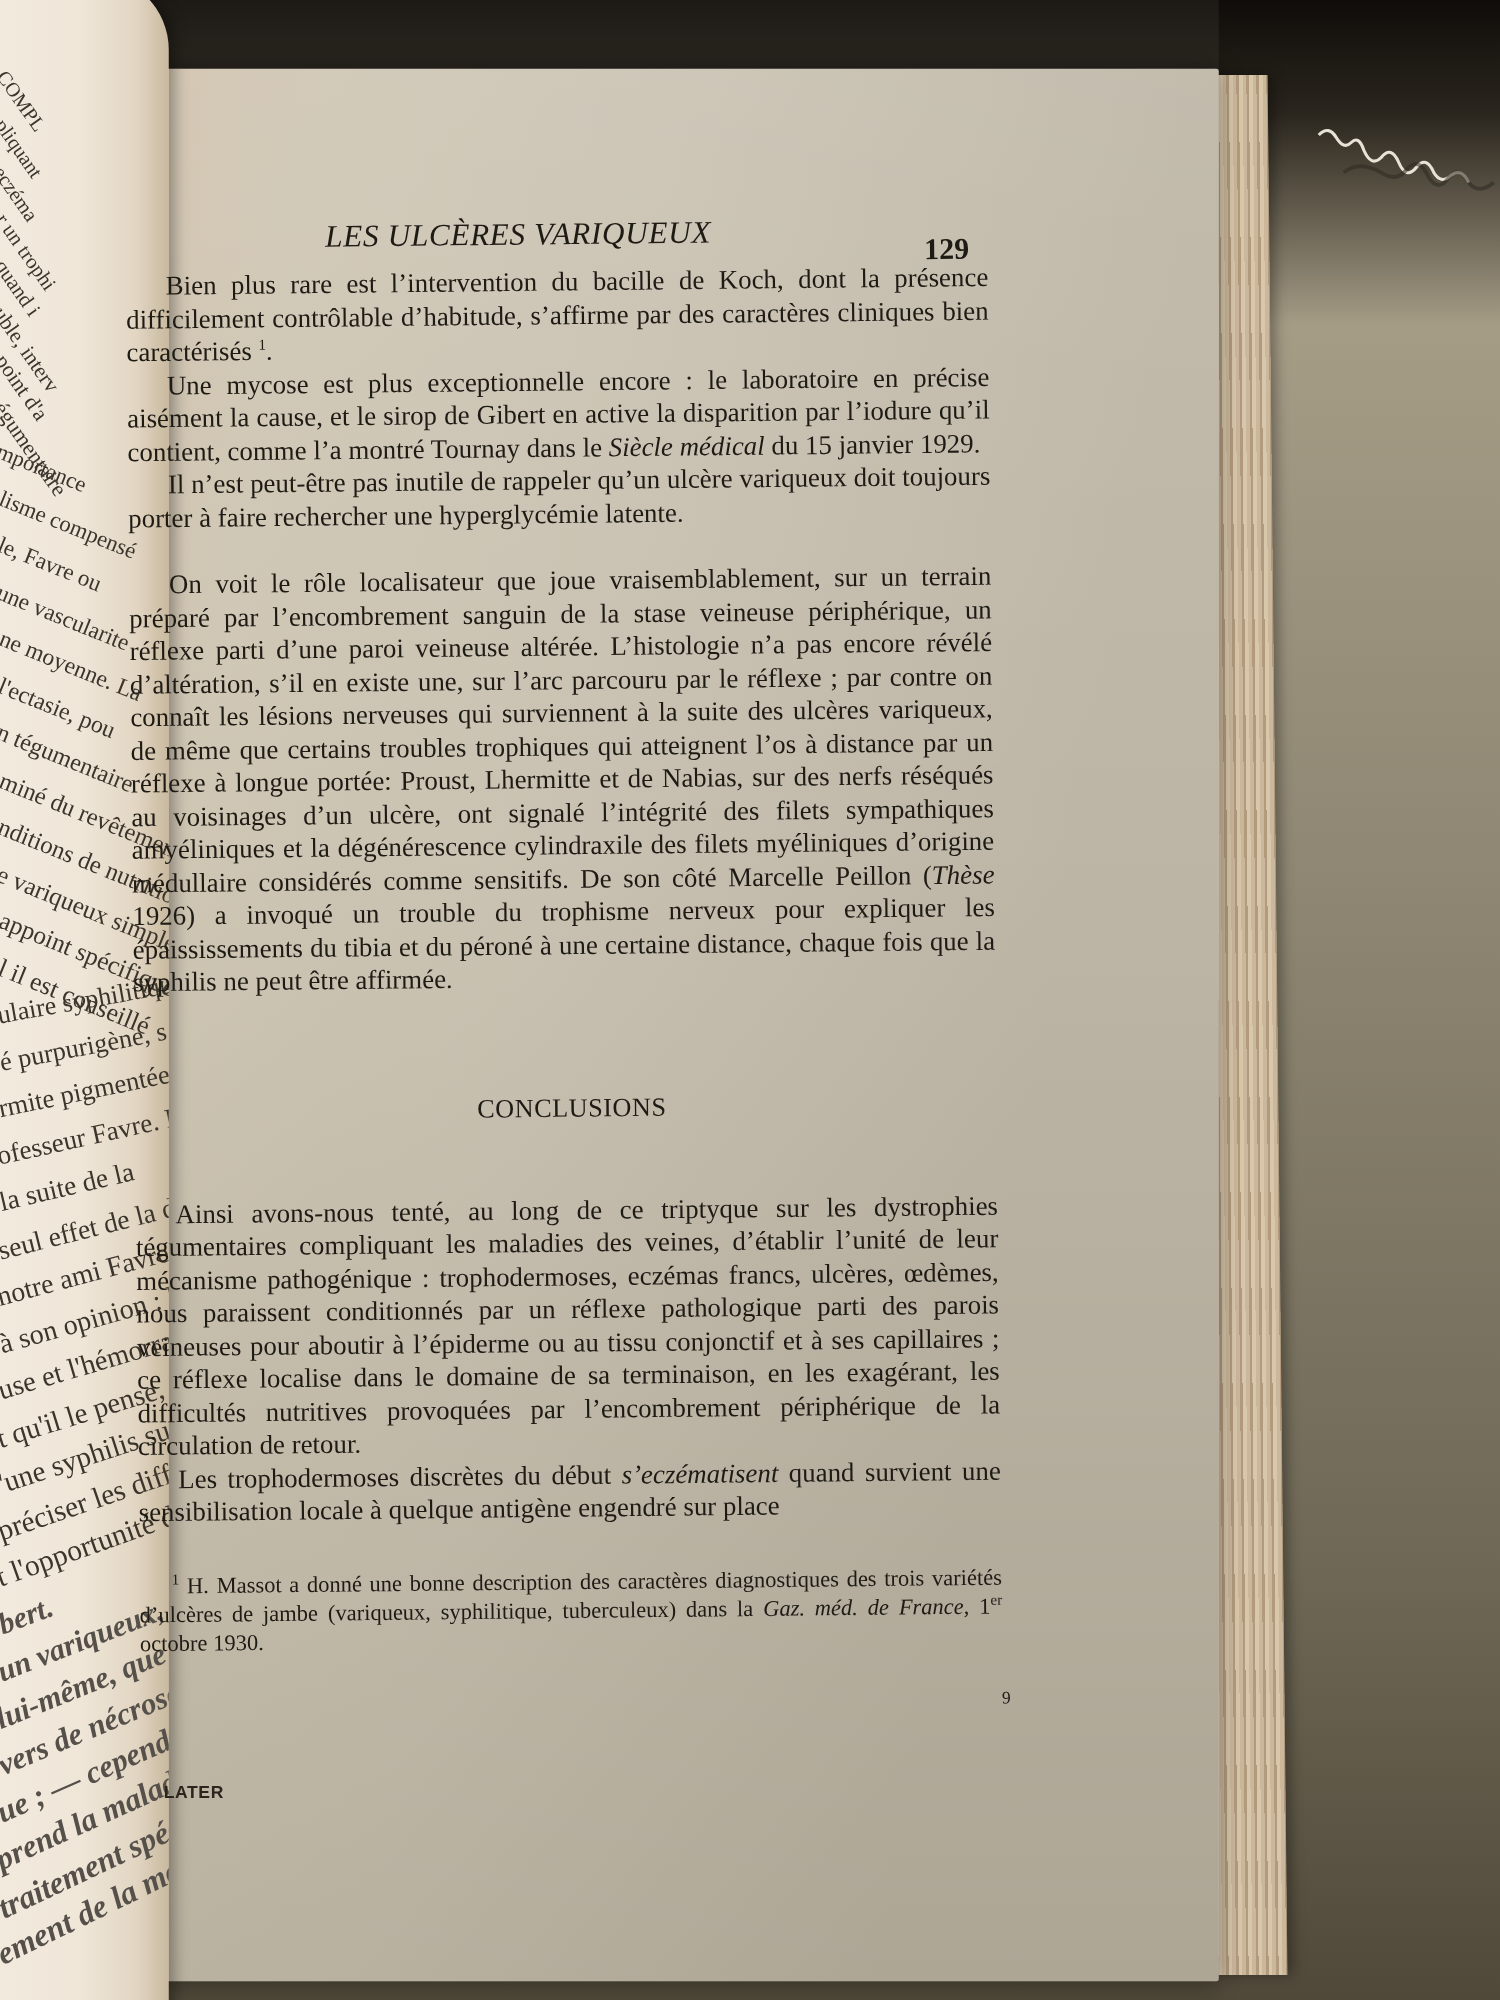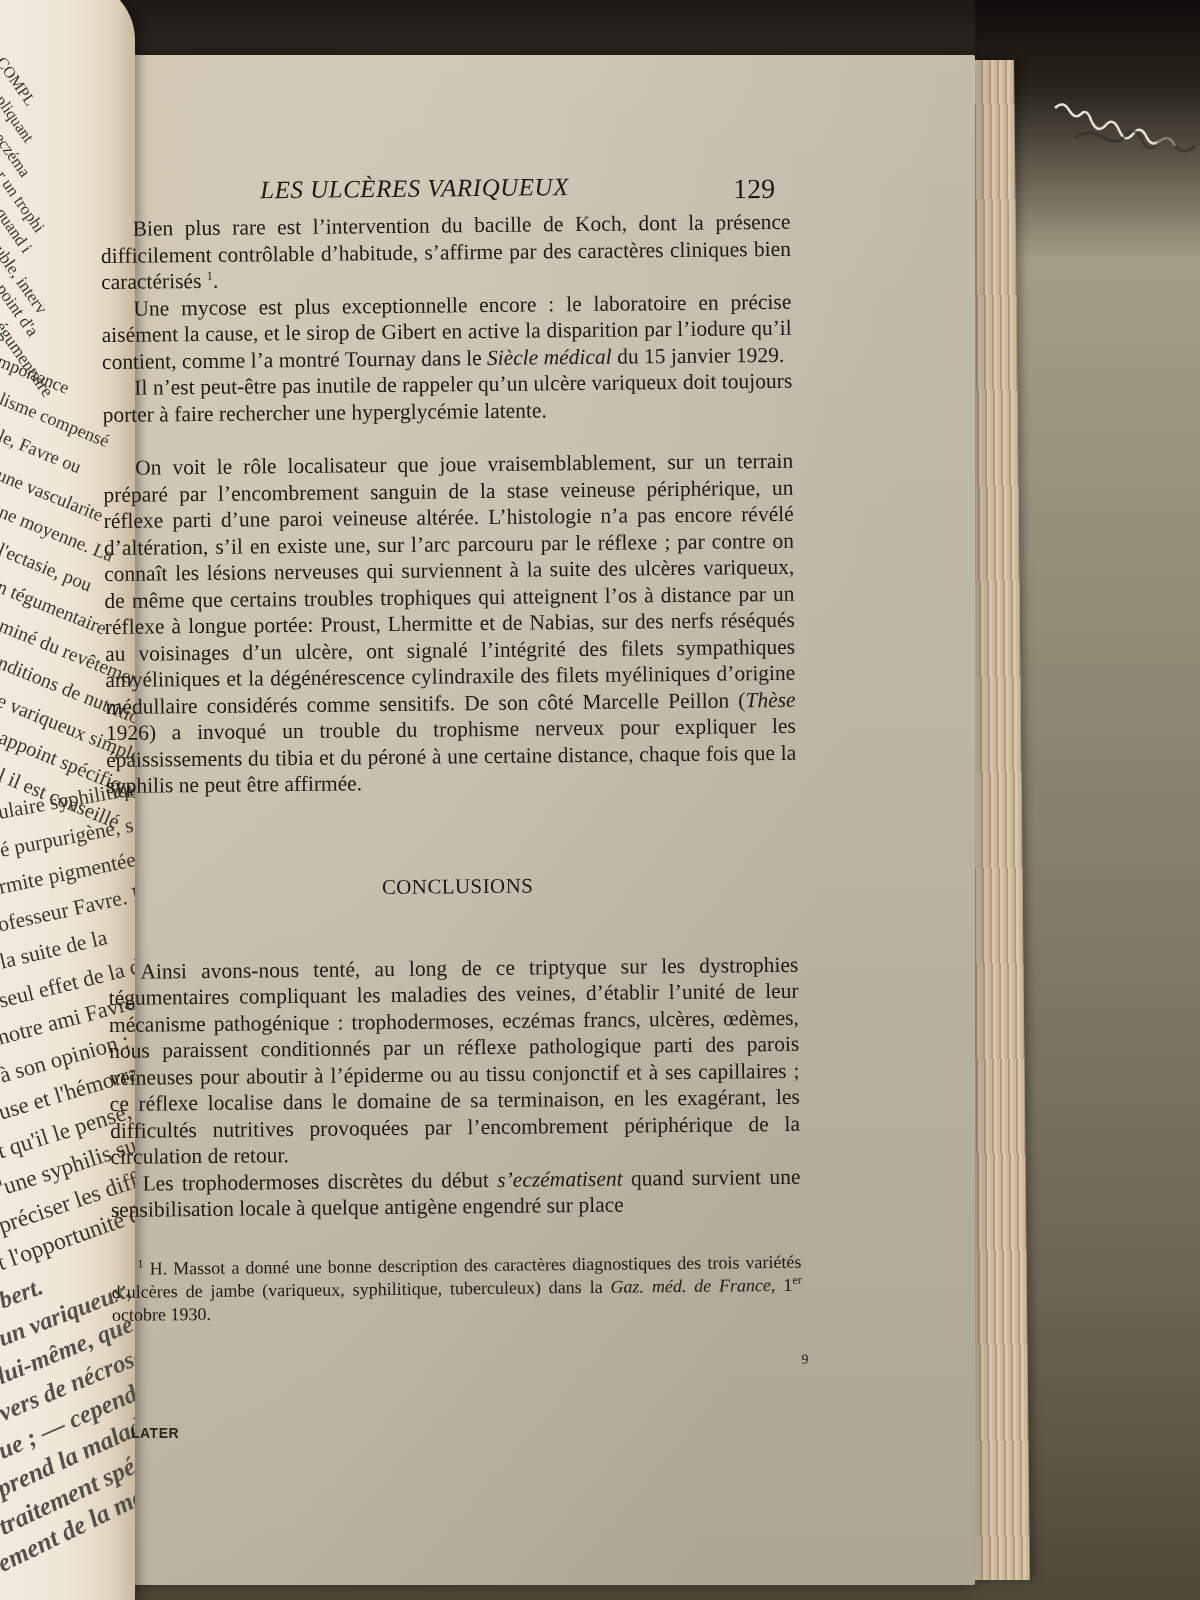--- a/index.html
+++ b/index.html
@@ -48,21 +48,21 @@
     color: #1e1a14; font-family: "Liberation Serif", serif;
     transform: rotate(-0.6deg); transform-origin: left top;
   }
   .running-head {
     position: relative; height: 46px;
   }
   .running-title {
     position: absolute; left: 160px; top: 8px; font-size: 25px; font-style: italic; letter-spacing: 0.5px;
   }
   .page-number {
-    position: absolute; right: 15px; top: 10px; font-size: 28px;
+    position: absolute; right: 15px; top: 24px; font-size: 24px; font-weight: bold;
   }
   .para {
     font-size: 21.5px; line-height: 26.5px; text-align: justify; margin: 0;
     text-indent: 32px;
   }
   .para.gap { margin-top: 27px; }
   .para em { font-style: italic; }
   .section-heading {
     text-align: center; font-size: 21px; letter-spacing: 0.4px;
     margin-top: 78px; margin-bottom: 56px; padding-left: 10px;

